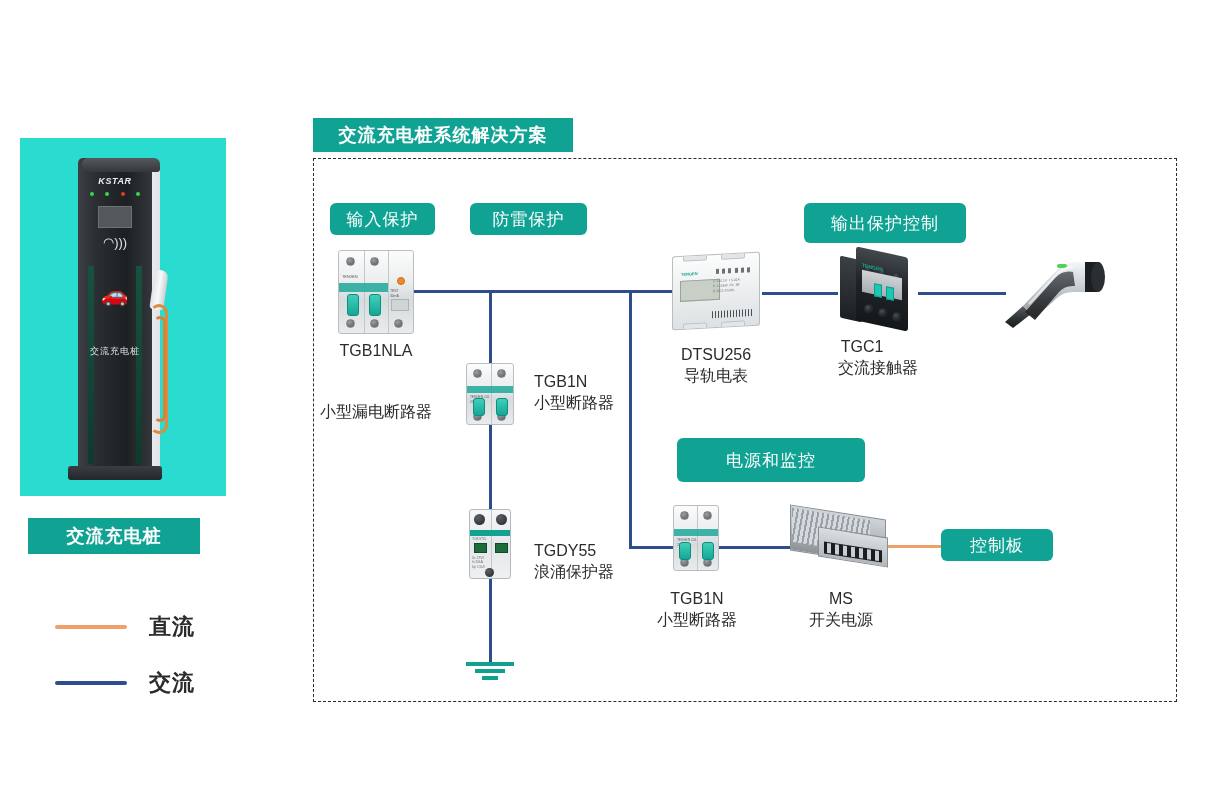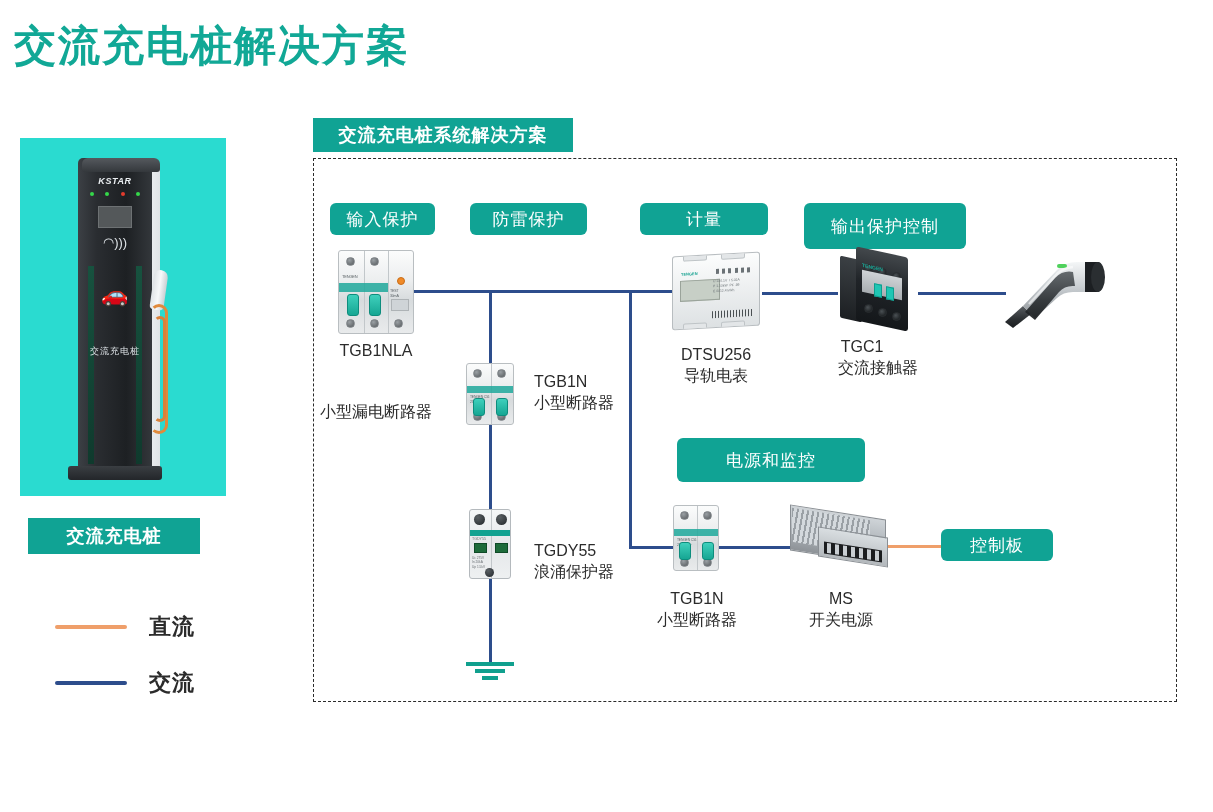--- a/index.html
+++ b/index.html
@@ -378,21 +378,20 @@
 
   
   .gnd { position: absolute; }
   .gnd b { display: block; background: #10a08e; margin: 0 auto 3px; height: 4px; }
 </style>
 </head>
 <body>
 
 <div id="root">
 
-  <div class="page-title">交流充电桩解决方案</div>
 
   <div class="product-photo">
     <div class="pile">
       <div class="pile-side"></div>
       <div class="pile-body">
         <div class="pile-top"></div>
         <div class="pile-logo">KSTAR</div>
         <div class="pile-leds">
           <i></i>
           <i></i>
@@ -444,22 +443,21 @@
 
   <div class="wire v" style="left:629px; top:290px; height:259px;"></div>
   <div class="wire h" style="left:629px; top:546px; width:46px;"></div>
 
   <div class="wire h" style="left:716px; top:546px; width:76px;"></div>
 
   <div class="wire h dc" style="left:880px; top:545px; width:62px;"></div>
 
   <div class="badge" style="left:330px; top:203px; width:105px; height:32px;">输入保护</div>
   <div class="badge" style="left:470px; top:203px; width:117px; height:32px;text-align:center;">防雷保护</div>
-  <div class="badge" style="left:640px; top:203px; width:128px; height:32px;">计量</div>
-  <div class="badge" style="left:804px; top:203px; width:162px; height:46px;">输出保护控制</div>
+  <div class="badge" style="left:804px; top:203px; width:162px; height:40px;">输出保护控制</div>
   <div class="badge" style="left:677px; top:438px; width:188px; height:44px;">电源和监控</div>
   <div class="badge" style="left:941px; top:529px; width:112px; height:32px;">控制板</div>
 
   <div class="comp" style="left:338px; top:250px;">
     <div class="brk" style="width:76px; height:84px;">
       <div class="pole-sep" style="left:25px;"></div>
       <div class="pole-sep" style="left:49px;"></div>
       <div class="term" style="left:7px; top:6px;"></div>
       <div class="term" style="left:31px; top:6px;"></div>
       <div class="term" style="left:7px; top:68px;"></div>

